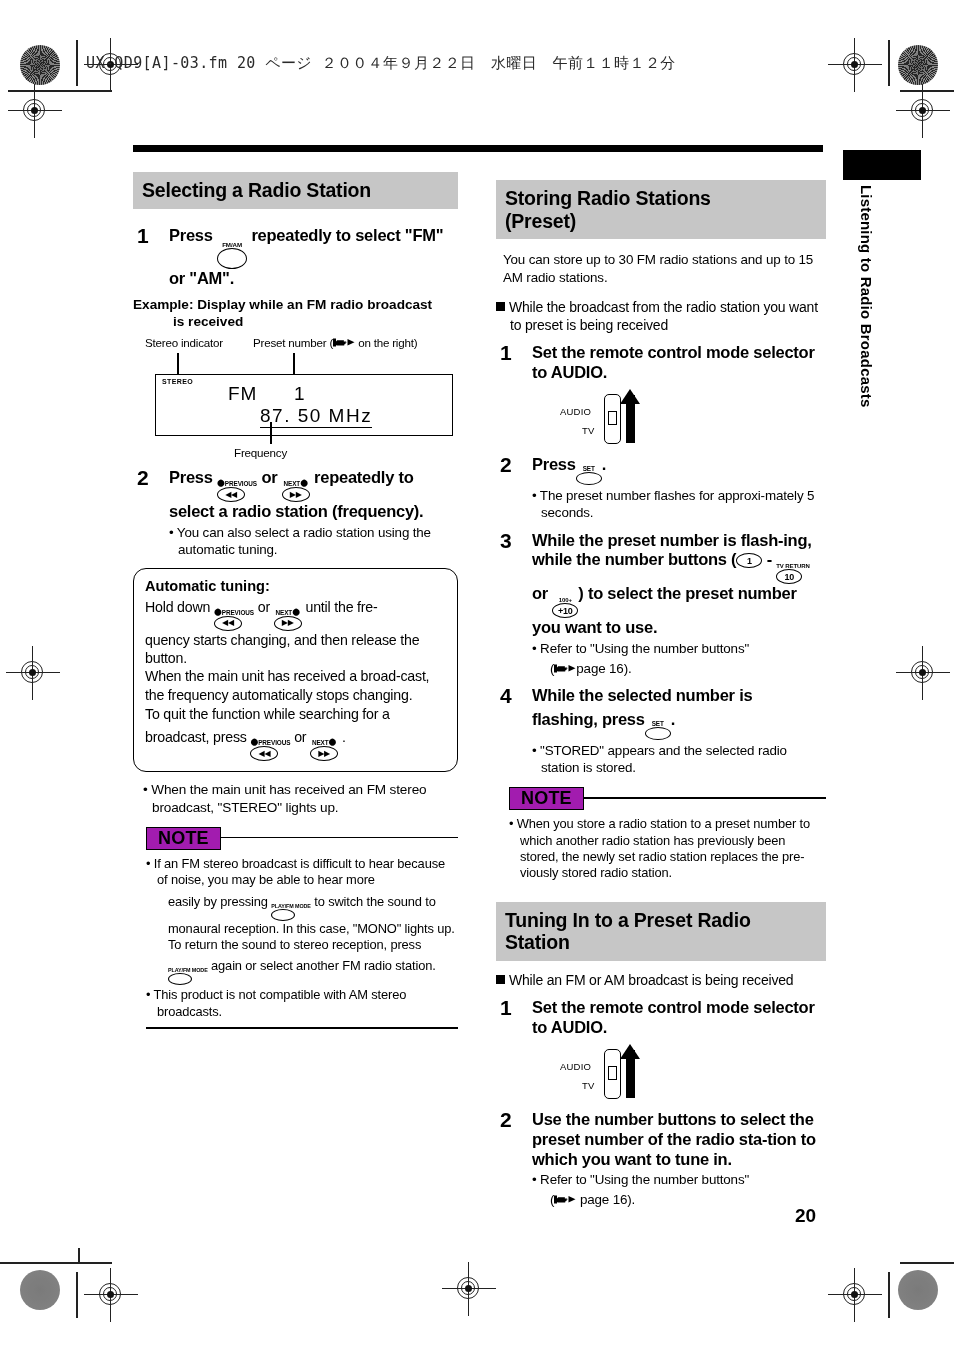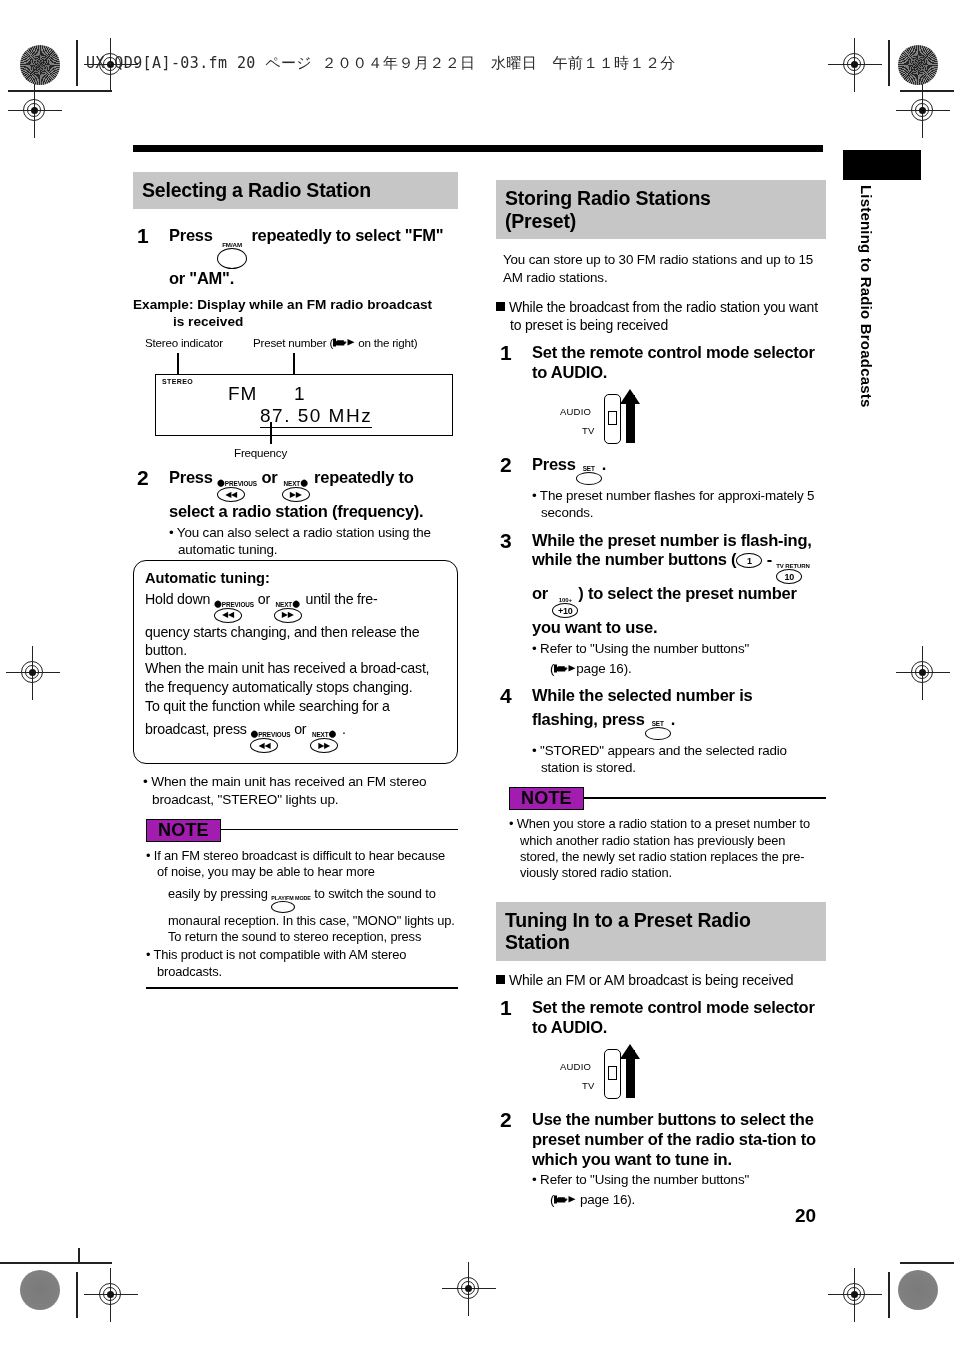--- a/index.html
+++ b/index.html
@@ -57,21 +57,21 @@
   .calltxt{position:absolute;font-size:11.6px;white-space:nowrap;letter-spacing:-.2px;}
   .callline{position:absolute;width:1.6px;background:#000;}
   .lcd{position:absolute;left:22px;top:38px;width:298px;height:62px;border:1.4px solid #000;box-sizing:border-box;}
   .lcd .stereo{position:absolute;left:6px;top:3px;font-size:7px;font-weight:bold;letter-spacing:.4px;}
   .lcd .fm{position:absolute;left:72px;top:8px;font-size:19px;letter-spacing:1px;}
   .lcd .pnum{position:absolute;left:138px;top:8px;font-size:19px;}
   .lcd .freq{position:absolute;left:104px;top:30px;font-size:19px;letter-spacing:1.5px;
              border-bottom:1.6px solid #000;padding-bottom:0px;}
 
   
-  .roundbox{border:1.5px solid #000;border-radius:13px;padding:9px 11px 10px 11px;margin-top:2px;}
+  .roundbox{border:1.5px solid #000;border-radius:13px;padding:9px 11px 10px 11px;margin-top:10px;}
   .roundbox .t{font-size:14.6px;font-weight:bold;margin-bottom:4px;}
   .roundbox .b{font-size:14.2px;line-height:1.29;letter-spacing:-.2px;}
 
   
   .notewrap{margin-top:11px;position:relative;}
   .noteline{position:absolute;left:0;right:0;top:10px;height:1.4px;background:#000;}
   .notebox{position:relative;display:inline-block;border:1.4px solid #000;background:#a21caf;
            font-size:18px;font-weight:bold;padding:0 11px;letter-spacing:.2px;}
   .notebody{font-size:12.9px;line-height:1.27;margin-top:6px;letter-spacing:-.15px;}
   .notebody .li{padding-left:11px;text-indent:-11px;margin-top:1px;}
@@ -320,20 +320,27 @@
       <div class="li">
         <span>• If an FM stereo broadcast is difficult to hear because of noise, you may be able to hear more</span>
         <span style="display:block;padding-left:11px;text-indent:0;margin-top:5px;">
           <span>easily by pressing</span>
           <span class="btn" style="vertical-align:-2px;">
             <span class="cap" style="font-size:5.4px;">PLAY/FM MODE</span>
             <span class="oval ovmode"></span>
           </span>
           <span>to switch the sound to monaural reception. In this case, "MONO" lights up. To return the sound to stereo reception, press</span>
         </span>
+        <span style="display:block;padding-left:11px;text-indent:0;margin-top:5px;">
+          <span class="btn" style="vertical-align:-2px;">
+            <span class="cap" style="font-size:5.4px;">PLAY/FM MODE</span>
+            <span class="oval ovmode"></span>
+          </span>
+          <span>again or select another FM radio station.</span>
+        </span>
       </div>
       <div class="li" style="margin-top:2px;">• This product is not compatible with AM stereo broadcasts.</div>
     </div>
     <div class="endrule"></div>
   </div>
 </div>
 
 <div class="colR">
 
   <div class="sechead">

